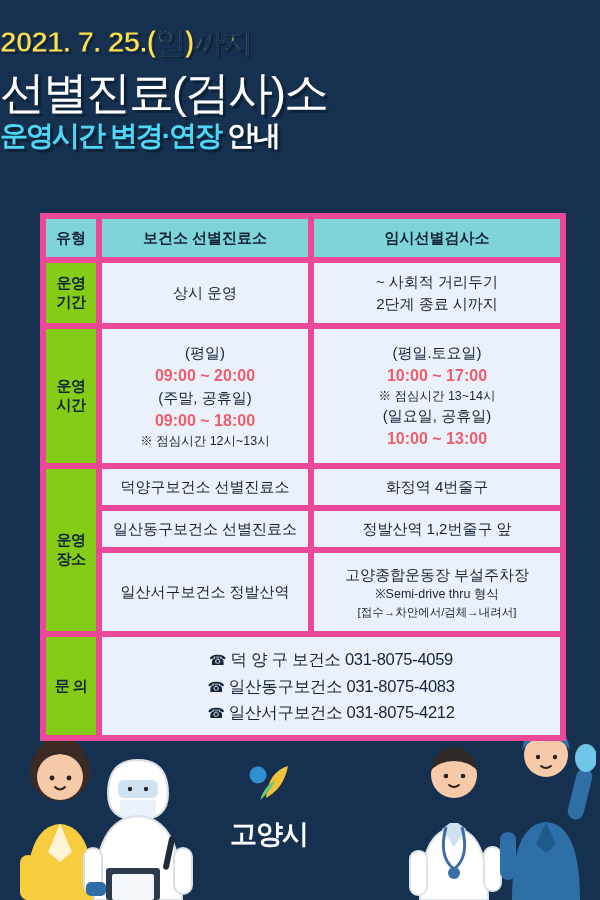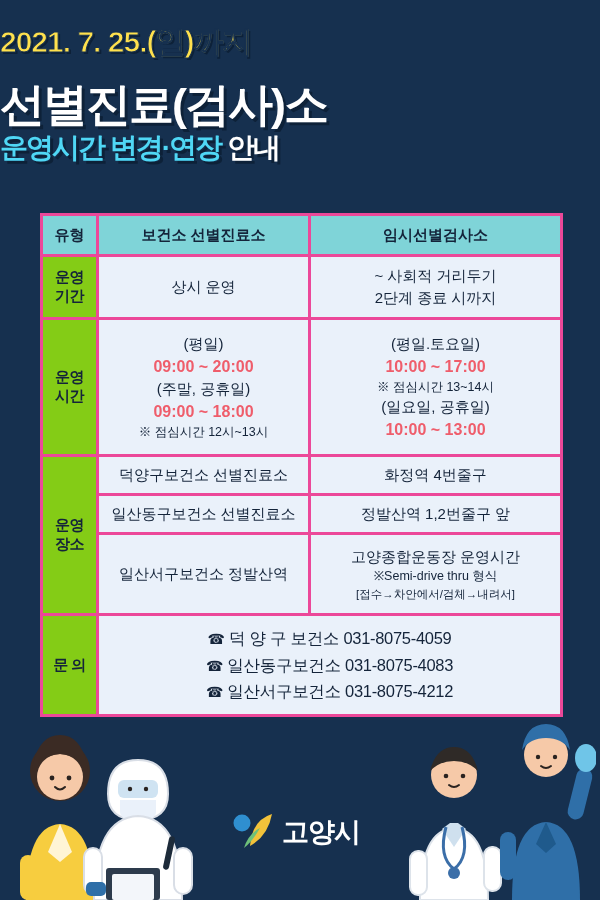--- a/index.html
+++ b/index.html
@@ -27,25 +27,25 @@
   .hdr-date {
     font-size: 30px;
     font-weight: bold;
     color: #ffe14d;
     letter-spacing: -1px;
     -webkit-text-stroke: 1px #16304f;
     text-shadow: 2px 2px 0 #0d2138;
   }
   .hdr-line1 {
     font-size: 45px;
-    font-weight: bold;
+    font-weight: normal;
     color: #ffffff;
     letter-spacing: -2px;
     line-height: 1.15;
-    margin-top: 16px;
+    margin-top: 4px;
     text-shadow: 3px 3px 0 #0d2138;
   }
   .hdr-line2 {
     font-size: 28px;
     font-weight: bold;
     color: #4fd7f5;
     letter-spacing: -2px;
     line-height: 1.2;
     text-shadow: 3px 3px 0 #0d2138;
   }
@@ -59,21 +59,21 @@
     width: 522px;
     z-index: 6;
   }
   table.info {
     border-collapse: collapse;
     width: 522px;
     table-layout: fixed;
     background: #eaf1fa;
   }
   table.info td, table.info th {
-    border: 3px solid #ec4899;
+    border: 6px solid #ec4899;
     text-align: center;
     vertical-align: middle;
     color: #14243a;
     font-size: 15px;
     padding: 3px 2px;
   }
   .col-type  { width: 56px; }
   .col-a     { width: 212px; }
   .col-b     { width: 252px; }
 
@@ -114,22 +114,23 @@
     width: 600px;
     height: 190px;
     z-index: 2;
   }
   .logo {
     position: absolute;
     left: 230px;
     bottom: 48px;
     display: flex;
     align-items: center;
-    gap: 6px;
+    gap: 12px;
     z-index: 7;
+    flex-direction: column;
   }
   .logo-mark { position: relative; width: 46px; height: 40px; }
   .logo-text {
     font-size: 27px;
     font-weight: bold;
     color: #ffffff;
     letter-spacing: -1px;
   }
 
   
@@ -207,21 +208,21 @@
       <td class="cell">덕양구보건소 선별진료소</td>
       <td class="cell">화정역 4번줄구</td>
     </tr>
     <tr class="row-place">
       <td class="cell">일산동구보건소 선별진료소</td>
       <td class="cell">정발산역 1,2번줄구 앞</td>
     </tr>
     <tr class="row-place-tall">
       <td class="cell">일산서구보건소 정발산역</td>
       <td class="cell">
-        <div>고양종합운동장 운영시간</div>
+        <div>고양종합운동장 부설주차장</div>
         <div class="small">※Semi-drive thru 형식</div>
         <div class="tiny">[접수→차안에서/검체→내려서]</div>
       </td>
     </tr>
 
     <tr class="row-contact">
       <td class="lbl">문 의</td>
       <td class="cell" colspan="2">
         <div class="contact-line">
           <span class="phone-ico">☎</span>

